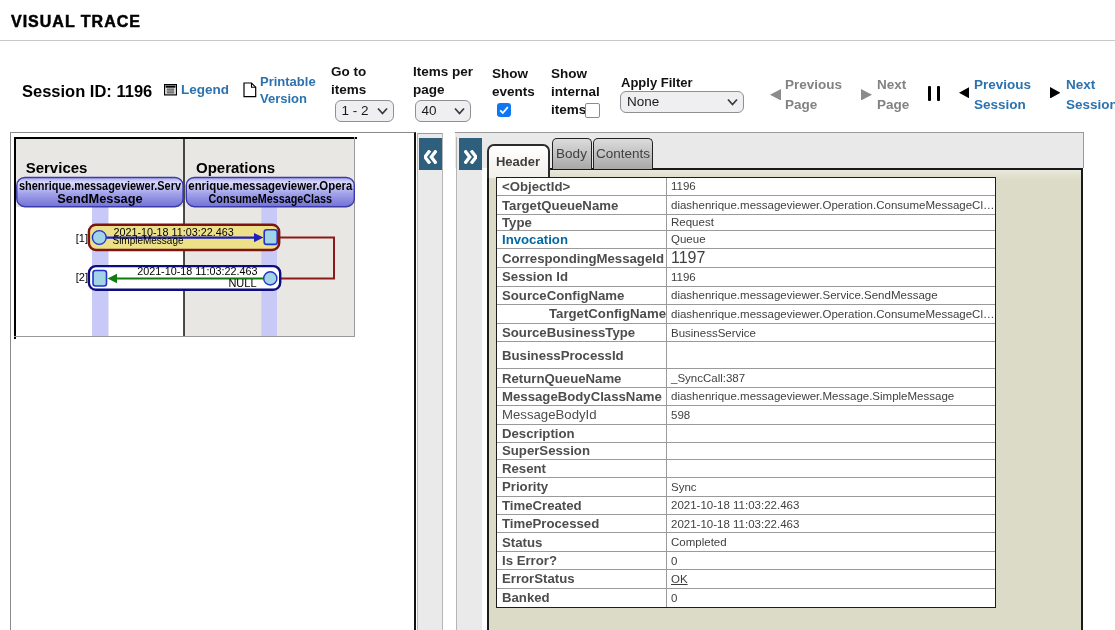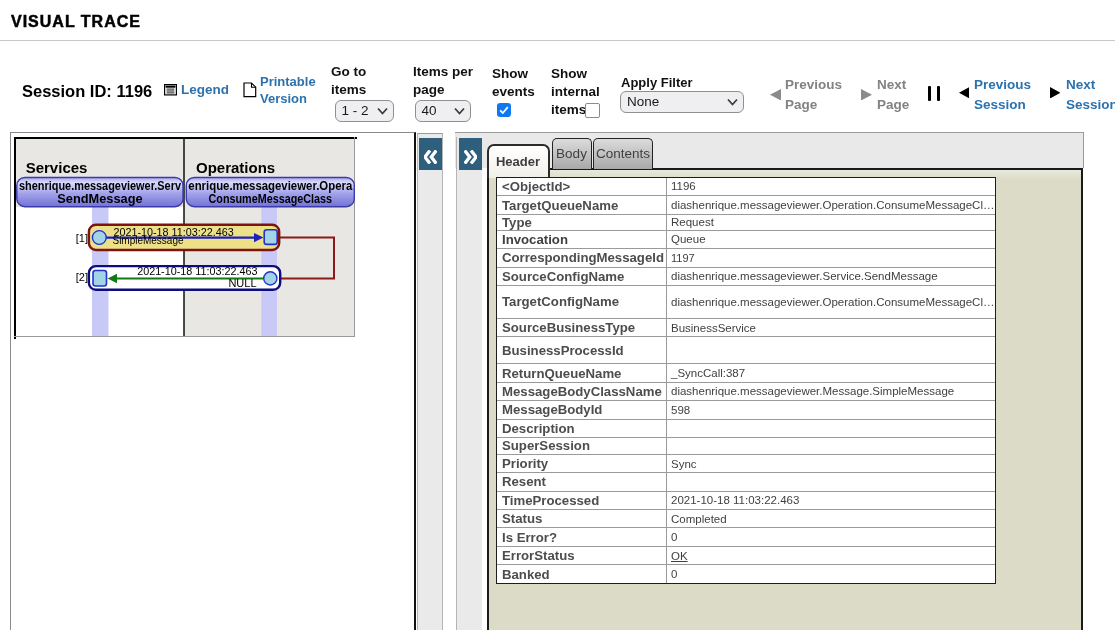--- a/index.html
+++ b/index.html
@@ -194,70 +194,78 @@
           </tr>
     <tr style="height:18.4px;">
             <td style="border-bottom:1px solid #9a9a9a;padding:0 0 0 5.5px;font-size:13.2px;font-weight:bold;color:#4d4d4d;white-space:nowrap;overflow:hidden;">TargetQueueName</td>
             <td style="border-bottom:1px solid #9a9a9a;border-left:1px solid #9a9a9a;padding:0 0 0 4px;font-size:11.5px;color:#3f3f3f;white-space:nowrap;overflow:hidden;text-overflow:ellipsis;">diashenrique.messageviewer.Operation.ConsumeMessageClass</td>
           </tr>
     <tr style="height:16px;">
             <td style="border-bottom:1px solid #9a9a9a;padding:0 0 0 5.5px;font-size:13.2px;font-weight:bold;color:#4d4d4d;white-space:nowrap;overflow:hidden;">Type</td>
             <td style="border-bottom:1px solid #9a9a9a;border-left:1px solid #9a9a9a;padding:0 0 0 4px;font-size:11.5px;color:#3f3f3f;white-space:nowrap;overflow:hidden;text-overflow:ellipsis;">Request</td>
           </tr>
     <tr style="height:18.4px;">
-            <td style="border-bottom:1px solid #9a9a9a;padding:0 0 0 5.5px;font-size:13.2px;font-weight:bold;color:#404040;white-space:nowrap;overflow:hidden;">Invocation</td>
+            <td style="border-bottom:1px solid #9a9a9a;padding:0 0 0 5.5px;font-size:13.2px;font-weight:bold;color:#0369a1;white-space:nowrap;overflow:hidden;">Invocation</td>
             <td style="border-bottom:1px solid #9a9a9a;border-left:1px solid #9a9a9a;padding:0 0 0 4px;font-size:11.5px;color:#3f3f3f;white-space:nowrap;overflow:hidden;text-overflow:ellipsis;">Queue</td>
           </tr>
     <tr style="height:18.4px;">
             <td style="border-bottom:1px solid #9a9a9a;padding:0 0 0 5.5px;font-size:13.2px;font-weight:bold;color:#4d4d4d;white-space:nowrap;overflow:hidden;">CorrespondingMessageId</td>
-            <td style="border-bottom:1px solid #9a9a9a;border-left:1px solid #9a9a9a;padding:0 0 0 4px;font-size:11px;color:#3f3f3f;white-space:nowrap;overflow:hidden;text-overflow:ellipsis;margin-top:24px;">1197</td>
+            <td style="border-bottom:1px solid #9a9a9a;border-left:1px solid #9a9a9a;padding:0 0 0 4px;font-size:16px;color:#3f3f3f;white-space:nowrap;overflow:hidden;text-overflow:ellipsis;margin-top:24px;">1197</td>
+          </tr>
+    <tr style="height:18.4px;">
+            <td style="border-bottom:1px solid #9a9a9a;padding:0 0 0 5.5px;font-size:13.2px;font-weight:bold;color:#4d4d4d;white-space:nowrap;overflow:hidden;">Session Id</td>
+            <td style="border-bottom:1px solid #9a9a9a;border-left:1px solid #9a9a9a;padding:0 0 0 4px;font-size:11.5px;color:#3f3f3f;white-space:nowrap;overflow:hidden;text-overflow:ellipsis;">1196</td>
           </tr>
     <tr style="height:18.4px;">
             <td style="border-bottom:1px solid #9a9a9a;padding:0 0 0 5.5px;font-size:13.2px;font-weight:bold;color:#4d4d4d;white-space:nowrap;overflow:hidden;">SourceConfigName</td>
             <td style="border-bottom:1px solid #9a9a9a;border-left:1px solid #9a9a9a;padding:0 0 0 4px;font-size:11.5px;color:#3f3f3f;white-space:nowrap;overflow:hidden;text-overflow:ellipsis;">diashenrique.messageviewer.Service.SendMessage</td>
           </tr>
-    <tr style="height:33px;">
+    <tr style="height:19px;text-align:right;">
             <td style="border-bottom:1px solid #9a9a9a;padding:0 0 0 5.5px;font-size:13.2px;font-weight:bold;color:#4d4d4d;white-space:nowrap;overflow:hidden;">TargetConfigName</td>
             <td style="border-bottom:1px solid #9a9a9a;border-left:1px solid #9a9a9a;padding:0 0 0 4px;font-size:11.5px;color:#3f3f3f;white-space:nowrap;overflow:hidden;text-overflow:ellipsis;">diashenrique.messageviewer.Operation.ConsumeMessageClass</td>
           </tr>
     <tr style="height:18.4px;">
             <td style="border-bottom:1px solid #9a9a9a;padding:0 0 0 5.5px;font-size:13.2px;font-weight:bold;color:#4d4d4d;white-space:nowrap;overflow:hidden;">SourceBusinessType</td>
             <td style="border-bottom:1px solid #9a9a9a;border-left:1px solid #9a9a9a;padding:0 0 0 4px;font-size:11.5px;color:#3f3f3f;white-space:nowrap;overflow:hidden;text-overflow:ellipsis;">BusinessService</td>
           </tr>
     <tr style="height:27px;">
             <td style="border-bottom:1px solid #9a9a9a;padding:0 0 0 5.5px;font-size:13.2px;font-weight:bold;color:#4d4d4d;white-space:nowrap;overflow:hidden;">BusinessProcessId</td>
             <td style="border-bottom:1px solid #9a9a9a;border-left:1px solid #9a9a9a;padding:0 0 0 4px;font-size:11.5px;color:#3f3f3f;white-space:nowrap;overflow:hidden;text-overflow:ellipsis;"></td>
           </tr>
     <tr style="height:18.4px;">
             <td style="border-bottom:1px solid #9a9a9a;padding:0 0 0 5.5px;font-size:13.2px;font-weight:bold;color:#4d4d4d;white-space:nowrap;overflow:hidden;">ReturnQueueName</td>
             <td style="border-bottom:1px solid #9a9a9a;border-left:1px solid #9a9a9a;padding:0 0 0 4px;font-size:11.5px;color:#3f3f3f;white-space:nowrap;overflow:hidden;text-overflow:ellipsis;">_SyncCall:387</td>
           </tr>
     <tr style="height:18.4px;">
             <td style="border-bottom:1px solid #9a9a9a;padding:0 0 0 5.5px;font-size:13.2px;font-weight:bold;color:#4d4d4d;white-space:nowrap;overflow:hidden;">MessageBodyClassName</td>
             <td style="border-bottom:1px solid #9a9a9a;border-left:1px solid #9a9a9a;padding:0 0 0 4px;font-size:11.5px;color:#3f3f3f;white-space:nowrap;overflow:hidden;text-overflow:ellipsis;">diashenrique.messageviewer.Message.SimpleMessage</td>
           </tr>
     <tr style="height:18.4px;">
-            <td style="border-bottom:1px solid #9a9a9a;padding:0 0 0 5.5px;font-size:13.2px;font-weight:bold;color:#4d4d4d;white-space:nowrap;overflow:hidden;">MessageBodyId</td>
+            <td style="border-bottom:1px solid #9a9a9a;padding:0 0 0 5.5px;font-size:13.2px;font-weight:normal;color:#4d4d4d;white-space:nowrap;overflow:hidden;">MessageBodyId</td>
             <td style="border-bottom:1px solid #9a9a9a;border-left:1px solid #9a9a9a;padding:0 0 0 4px;font-size:11.5px;color:#3f3f3f;white-space:nowrap;overflow:hidden;text-overflow:ellipsis;">598</td>
           </tr>
     <tr style="height:18.4px;">
             <td style="border-bottom:1px solid #9a9a9a;padding:0 0 0 5.5px;font-size:13.2px;font-weight:bold;color:#4d4d4d;white-space:nowrap;overflow:hidden;">Description</td>
             <td style="border-bottom:1px solid #9a9a9a;border-left:1px solid #9a9a9a;padding:0 0 0 4px;font-size:11.5px;color:#3f3f3f;white-space:nowrap;overflow:hidden;text-overflow:ellipsis;"></td>
           </tr>
     <tr style="height:17px;border-radius:9px;">
             <td style="border-bottom:1px solid #9a9a9a;padding:0 0 0 5.5px;font-size:13.2px;font-weight:bold;color:#4d4d4d;white-space:nowrap;overflow:hidden;">SuperSession</td>
             <td style="border-bottom:1px solid #9a9a9a;border-left:1px solid #9a9a9a;padding:0 0 0 4px;font-size:11.5px;color:#3f3f3f;white-space:nowrap;overflow:hidden;text-overflow:ellipsis;"></td>
           </tr>
     <tr style="height:18.4px;">
+            <td style="border-bottom:1px solid #9a9a9a;padding:0 0 0 5.5px;font-size:13.2px;font-weight:bold;color:#4d4d4d;white-space:nowrap;overflow:hidden;">Resent</td>
+            <td style="border-bottom:1px solid #9a9a9a;border-left:1px solid #9a9a9a;padding:0 0 0 4px;font-size:11.5px;color:#3f3f3f;white-space:nowrap;overflow:hidden;text-overflow:ellipsis;"></td>
+          </tr>
+    <tr style="height:18.4px;">
             <td style="border-bottom:1px solid #9a9a9a;padding:0 0 0 5.5px;font-size:13.2px;font-weight:bold;color:#4d4d4d;white-space:nowrap;overflow:hidden;">Priority</td>
             <td style="border-bottom:1px solid #9a9a9a;border-left:1px solid #9a9a9a;padding:0 0 0 4px;font-size:11.5px;color:#3f3f3f;white-space:nowrap;overflow:hidden;text-overflow:ellipsis;">Sync</td>
           </tr>
     <tr style="height:18.4px;">
-            <td style="border-bottom:1px solid #9a9a9a;padding:0 0 0 5.5px;font-size:13.2px;font-weight:bold;color:#4d4d4d;white-space:nowrap;overflow:hidden;">Resent</td>
-            <td style="border-bottom:1px solid #9a9a9a;border-left:1px solid #9a9a9a;padding:0 0 0 4px;font-size:11.5px;color:#3f3f3f;white-space:nowrap;overflow:hidden;text-overflow:ellipsis;"></td>
+            <td style="border-bottom:1px solid #9a9a9a;padding:0 0 0 5.5px;font-size:13.2px;font-weight:bold;color:#4d4d4d;white-space:nowrap;overflow:hidden;">TimeCreated</td>
+            <td style="border-bottom:1px solid #9a9a9a;border-left:1px solid #9a9a9a;padding:0 0 0 4px;font-size:11.5px;color:#3f3f3f;white-space:nowrap;overflow:hidden;text-overflow:ellipsis;">2021-10-18 11:03:22.463</td>
           </tr>
     <tr style="height:18.4px;">
             <td style="border-bottom:1px solid #9a9a9a;padding:0 0 0 5.5px;font-size:13.2px;font-weight:bold;color:#4d4d4d;white-space:nowrap;overflow:hidden;">TimeProcessed</td>
             <td style="border-bottom:1px solid #9a9a9a;border-left:1px solid #9a9a9a;padding:0 0 0 4px;font-size:11.5px;color:#3f3f3f;white-space:nowrap;overflow:hidden;text-overflow:ellipsis;">2021-10-18 11:03:22.463</td>
           </tr>
     <tr style="height:18.4px;">
             <td style="border-bottom:1px solid #9a9a9a;padding:0 0 0 5.5px;font-size:13.2px;font-weight:bold;color:#4d4d4d;white-space:nowrap;overflow:hidden;">Status</td>
             <td style="border-bottom:1px solid #9a9a9a;border-left:1px solid #9a9a9a;padding:0 0 0 4px;font-size:11.5px;color:#3f3f3f;white-space:nowrap;overflow:hidden;text-overflow:ellipsis;">Completed</td>
           </tr>
     <tr style="height:18.4px;">

